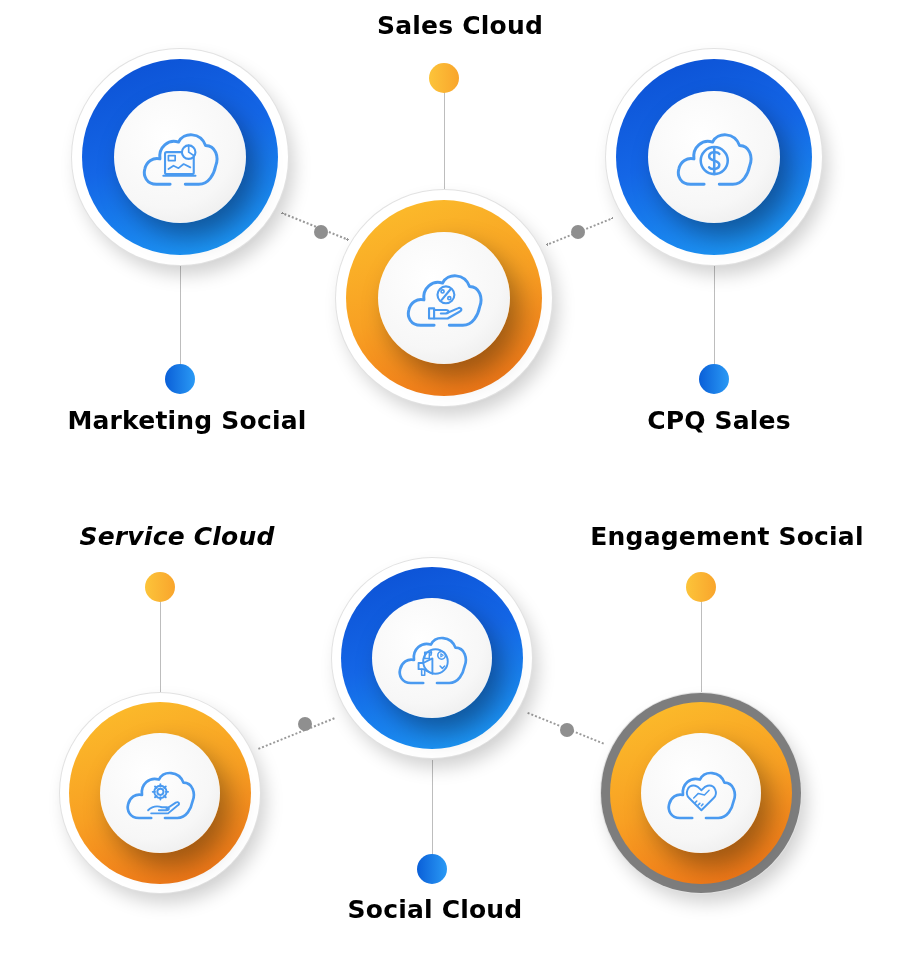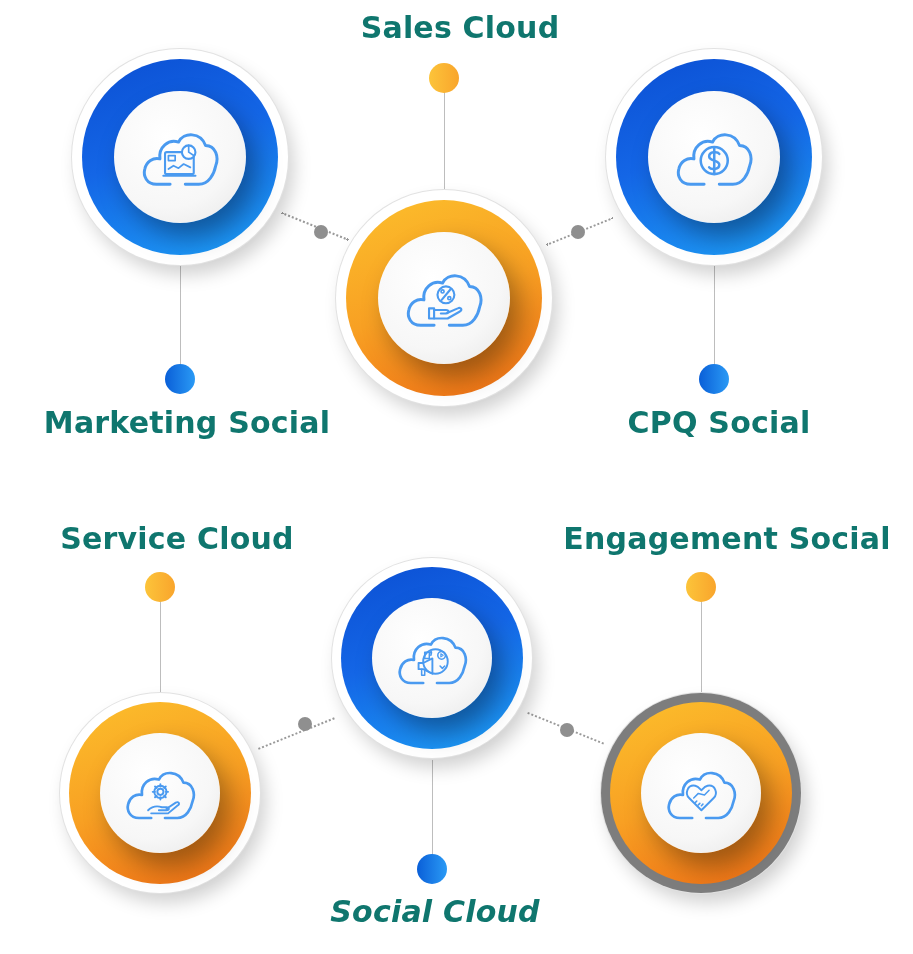--- a/index.html
+++ b/index.html
@@ -1,17 +1,17 @@
 <!DOCTYPE html>
 <html><head>
 <meta charset="utf-8">
 <style>
   html, body { margin:0; padding:0; background:#ffffff; }
   body { width:913px; height:954px; position:relative; overflow:hidden; font-family:"DejaVu Sans", "Liberation Sans", sans-serif; }
-  .label { position:absolute; font-weight:bold; font-size:30px; color:#0f766e; white-space:nowrap; letter-spacing:0.2px; transform:translateX(-50%); line-height:1; }
+  .label { position:absolute; font-weight:bold; font-size:25px; color:#000000; white-space:nowrap; letter-spacing:0.2px; transform:translateX(-50%); line-height:1; }
   .dot { position:absolute; width:30px; height:30px; border-radius:50%; transform:translate(-50%,-50%); }
   .dot.orange { background:linear-gradient(90deg,#fcc43a,#f9a52c); }
   .dot.blue { background:linear-gradient(90deg,#0a5fd8,#2a9af5); }
   .vline { position:absolute; width:1px; background:#bdbdbd; }
   .conn { position:absolute; height:0; border-top:2px dotted #9a9a9a; transform-origin:0 0; }
   .cdot { position:absolute; width:14px; height:14px; border-radius:50%; background:#8f8f8f; transform:translate(-50%,-50%); }
   .node { position:absolute; transform:translate(-50%,-50%); border-radius:50%; }
   .node .outer { position:absolute; inset:0; border-radius:50%; background:#fff; box-shadow:0 0 0 1px #e2e2e2, 6px 10px 18px rgba(0,0,0,0.18); }
   .node .ring { position:absolute; border-radius:50%; }
   .node.blue .ring { background:linear-gradient(160deg,#0b4fd3 0%,#1466e6 45%,#1ea0f8 100%); }
@@ -44,24 +44,24 @@
 
   <div class="dot orange" style="left:444px;top:78px;"></div>
   <div class="dot blue" style="left:180px;top:379px;"></div>
   <div class="dot blue" style="left:714px;top:379px;"></div>
   <div class="dot orange" style="left:160px;top:587px;"></div>
   <div class="dot orange" style="left:701px;top:587px;"></div>
   <div class="dot blue" style="left:432px;top:869px;"></div>
 
   <div class="label" style="left:460px;top:13px;">Sales Cloud</div>
   <div class="label" style="left:187px;top:408px;">Marketing Social</div>
-  <div class="label" style="left:719px;top:408px;">CPQ Social</div>
-  <div class="label" style="left:177px;top:524px;">Service Cloud</div>
+  <div class="label" style="left:719px;top:408px;">CPQ Sales</div>
+  <div class="label" style="left:177px;top:524px;font-style:italic;">Service Cloud</div>
   <div class="label" style="left:727px;top:524px;">Engagement Social</div>
-  <div class="label" style="left:435px;top:897px;font-style:italic;">Social Cloud</div>
+  <div class="label" style="left:435px;top:897px;">Social Cloud</div>
 
   <div class="node blue" style="left:180px;top:157px;width:216px;height:216px;">
     <div class="outer"></div>
     <div class="ring" style="left:10px;top:10px;right:10px;bottom:10px;"></div>
     <div class="inner" style="left:42px;top:42px;right:42px;bottom:42px;">
       <svg viewBox="0 0 100 100" fill="none" stroke="#4a9af0" stroke-width="3.5" stroke-linecap="round" stroke-linejoin="round">
         <path d="M38 82 H22 C10 82 6 72 8 64 C10 55 18 50 26 52 C24 38 36 28 48 32 C54 20 74 20 80 36 C92 36 96 50 92 60 C90 70 84 82 72 82 H56"></path>
         <rect x="32" y="44" width="34" height="26" rx="2" stroke-width="2.5"></rect>
         <rect x="36" y="48" width="8" height="6" stroke-width="2"></rect>
         <path d="M36 64 l6-4 6 3 6-5 8 4" stroke-width="2"></path>

